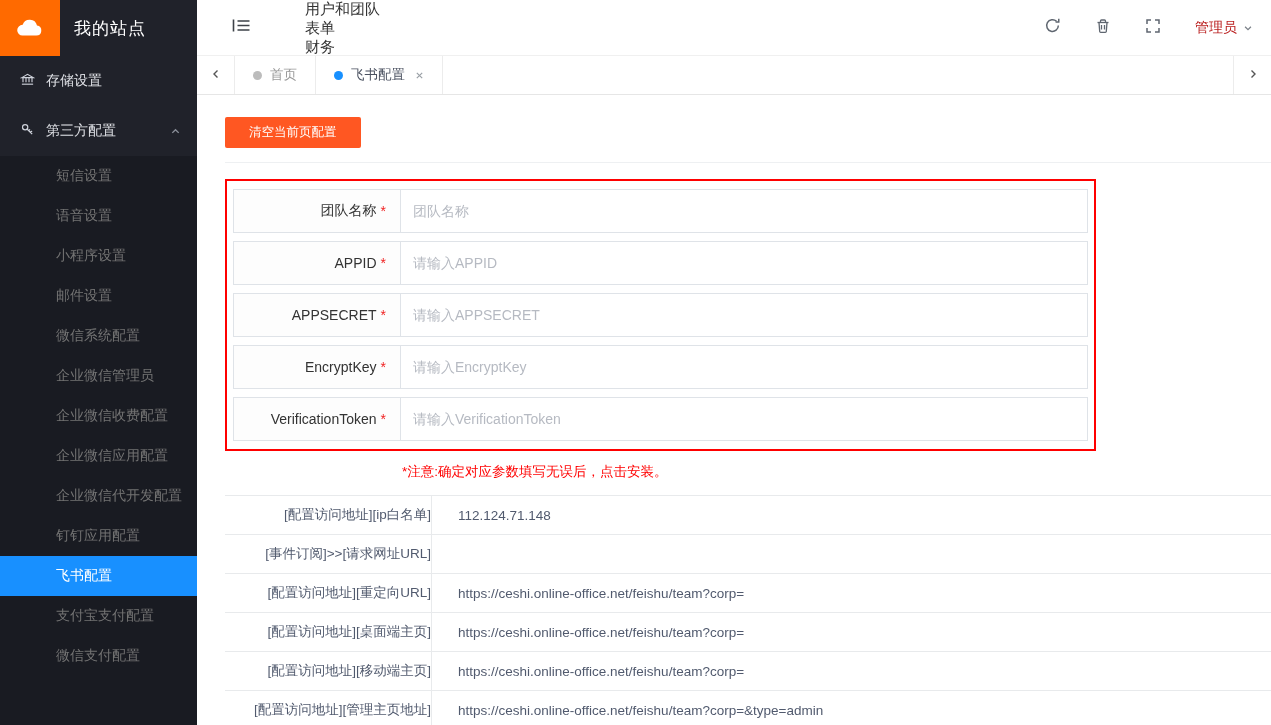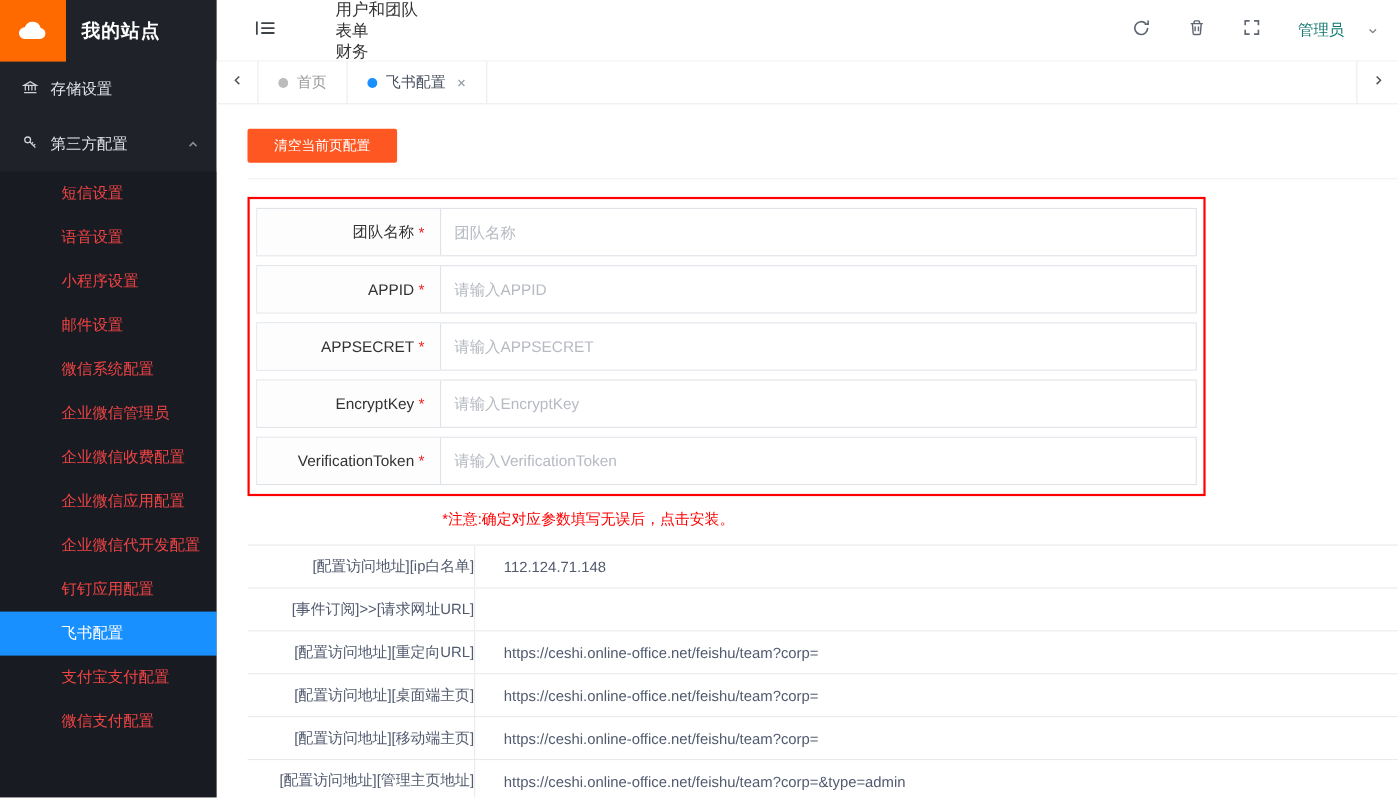--- a/index.html
+++ b/index.html
@@ -4,37 +4,37 @@
 <style>
   * { box-sizing: border-box; margin: 0; padding: 0; }
   html,body { width:1271px; height:725px; overflow:hidden; }
   body { font-family:"Liberation Sans","DejaVu Sans",sans-serif; background:#fff; color:#333; }
   .app { display:flex; width:1271px; height:725px; }
 
   
   .sidebar { width:197px; min-width:197px; background:#20222a; height:100%; display:flex; flex-direction:column; }
   .logo-row { height:56px; display:flex; align-items:center; background:#20222a; cursor:pointer; }
   .logo-box { width:60px; height:56px; background:#ff6a00; display:flex; align-items:center; justify-content:center; }
-  .logo-title { color:#fff; font-size:17px; font-weight:bold; margin-left:14px; letter-spacing:1px; }
+  .logo-title { color:#fff; font-size:17px; font-weight:normal; margin-left:14px; letter-spacing:1px; }
   .side-top-item { height:50px; display:flex; align-items:center; gap:11px; padding:0 16px 0 20px; color:#dfe1e6; font-size:14px; cursor:pointer; }
   .side-top-item .chev { margin-left:auto; display:flex; }
   .submenu { background:#191b22; flex:1; }
-  .sub-item { height:40px; display:flex; align-items:center; padding-left:56px; color:#ef4444; font-size:14px; cursor:pointer; }
+  .sub-item { height:40px; display:flex; align-items:center; padding-left:56px; color:#737373; font-size:14px; cursor:pointer; }
   .sub-item.active { background:#1890ff; color:#fff; }
 
   
   .right-col { flex:1; display:flex; flex-direction:column; min-width:0; }
   .topbar { height:56px; background:#fff; display:flex; align-items:stretch; border-bottom:1px solid #f0f0f0; }
   .collapse-btn { width:40px; margin-left:24px; display:flex; align-items:center; justify-content:center; cursor:pointer; }
   .topnav { display:flex; margin-left:20px;flex-direction:column; }
   .nav-item { display:flex; align-items:center; padding:0 24px; font-size:15px; color:#333; cursor:pointer; }
   .nav-item.active { background:#e4e4e4; }
   .topbar-right { margin-left:auto; display:flex; align-items:center; gap:34px; padding-right:18px; }
   .icon-btn { display:flex; align-items:center; justify-content:center; cursor:pointer; }
-  .user-menu { display:flex; align-items:center; gap:21px; font-size:14px; color:#0f766e; cursor:pointer; }
+  .user-menu { display:flex; align-items:center; gap:6px; font-size:14px; color:#b91c1c; cursor:pointer; }
 
   
   .tabbar { height:39px; background:#fff; display:flex; align-items:stretch; border-bottom:1px solid #e6e6e6; }
   .tab-scroll { width:38px; display:flex; align-items:center; justify-content:center; cursor:pointer; }
   .tab-scroll.left { border-right:1px solid #ececec; }
   .tab-scroll.right { border-left:1px solid #ececec; }
   .tab { display:flex; align-items:center; gap:8px; padding:0 18px; border-right:1px solid #ececec; font-size:13.5px; color:#9a9a9a; cursor:pointer; white-space:nowrap; }
   .tab.active { color:#4a5160; }
   .dot { width:9px; height:9px; border-radius:50%; background:#bcbcbc; }
   .tab.active .dot { background:#1890ff; }

